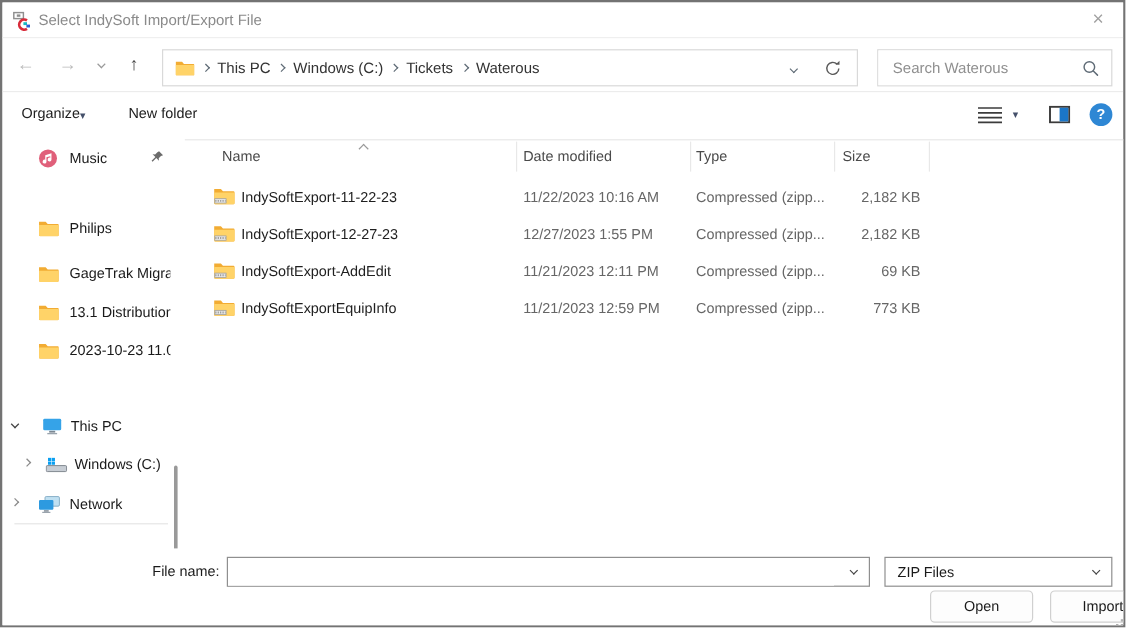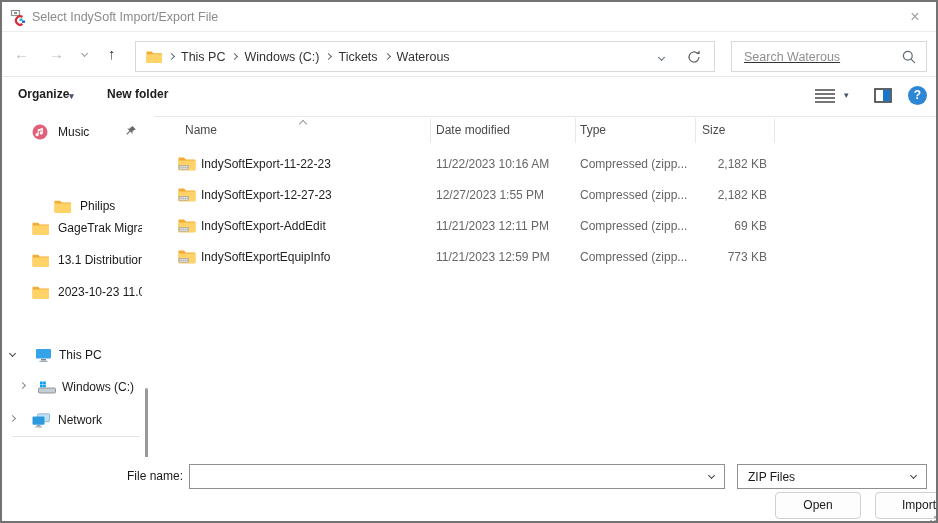--- a/index.html
+++ b/index.html
@@ -17,27 +17,27 @@
   .navbar { position:absolute; left:0; top:30px; width:100%; height:45px; border-bottom:1px solid #e8e8e8; background:#fff; }
   .navglyph { position:absolute; top:12px; font-size:15px; line-height:20px; }
   .addressbar { position:absolute; left:133px; top:9px; width:580px; height:31px; border:1px solid #d9d9d9; background:#fff; display:flex; align-items:center; padding-left:10px; gap:7px; }
   .crumb { font-size:12.5px; color:#333; white-space:nowrap; }
   .chev { display:inline-block; width:5px; height:5px; border-right:1.3px solid #5f6b76; border-bottom:1.3px solid #5f6b76; }
   .chev-right { transform:rotate(-45deg); }
   .chev-down  { transform:rotate(45deg); }
   .addr-chev { position:absolute; right:50px; top:13px; }
   .addr-refresh { position:absolute; right:12px; top:7px; }
   .searchbox { position:absolute; left:729px; top:9px; width:196px; height:31px; border:1px solid #d9d9d9; background:#fff; }
-  .searchbox input { position:absolute; left:0; top:0; width:160px; height:29px; border:none; outline:none; padding-left:12px; font-family:"Liberation Sans",sans-serif; font-size:12.5px; color:#333;text-decoration:underline; }
+  .searchbox input { position:absolute; left:0; top:0; width:160px; height:29px; border:none; outline:none; padding-left:12px; font-family:"Liberation Sans",sans-serif; font-size:12.5px; color:#333; }
   .searchbox input::placeholder { color:#8f8f8f; }
   .search-ic { position:absolute; right:10px; top:8px; }
 
   
   .toolbar { position:absolute; left:0; top:75px; width:100%; height:39px; background:#fff; }
-  .tool-btn { position:absolute; top:10px; font-size:12px; color:#202020; display:flex; align-items:flex-end; gap:0; cursor:default;font-weight:bold; }
+  .tool-btn { position:absolute; top:10px; font-size:12px; color:#202020; display:flex; align-items:flex-end; gap:0; cursor:default; }
   .caret { font-size:9px; color:#44506a; }
 
   
   .sidebar { position:absolute; left:0; top:114px; width:152px; height:341px; background:#fff; }
   .srow { position:absolute; left:0; width:152px; height:28px; display:flex; align-items:center; }
   .s-ic { position:absolute; left:30px; width:18px; height:16px; display:flex; align-items:center; }
   .s-label { position:absolute; left:56px; max-width:84px; white-space:nowrap; overflow:hidden; font-size:12px; color:#1a1a1a; }
   .s-pin { position:absolute; left:122px; top:7px; }
   .side-sep { position:absolute; left:10px; top:320px; width:128px; height:1px; background:#e5e5e5; }
   .tree-exp { position:absolute; }
@@ -175,21 +175,21 @@
       </span>
       <span class="s-label">Music</span>
       <span class="s-pin">
         <svg width="13" height="13" viewBox="0 0 14 14">
           <path d="M9.2 1.2l3.6 3.6-1.9.5-2 2 .3 2.3-2.5-2.5-3.3 3.4-.9-.9 3.4-3.3L3.4 3.8l2.3.3 2-2 1.5-.9z" fill="#6b6b6b"></path>
         </svg>
       </span>
     </div>
 
 
-    <div class="srow" style="top:76px;margin-left:22px;">
+    <div class="srow" style="top:60px;">
       <span class="s-ic">
         <svg width="17" height="14" viewBox="0 0 16 13">
           <path d="M.5 1.5h5.2l1.6 1.8h8a.7.7 0 0 1 .7.7v8a1 1 0 0 1-1 1h-13.5a1 1 0 0 1-1-1z" fill="#f2ac33"></path>
           <path d="M.5 4.2h15.5v7.8a1 1 0 0 1-1 1H1.5a1 1 0 0 1-1-1z" fill="#ffd368"></path>
         </svg>
       </span>
       <span class="s-label">Philips</span>
     </div>
 
     <div class="srow" style="top:98px;">

